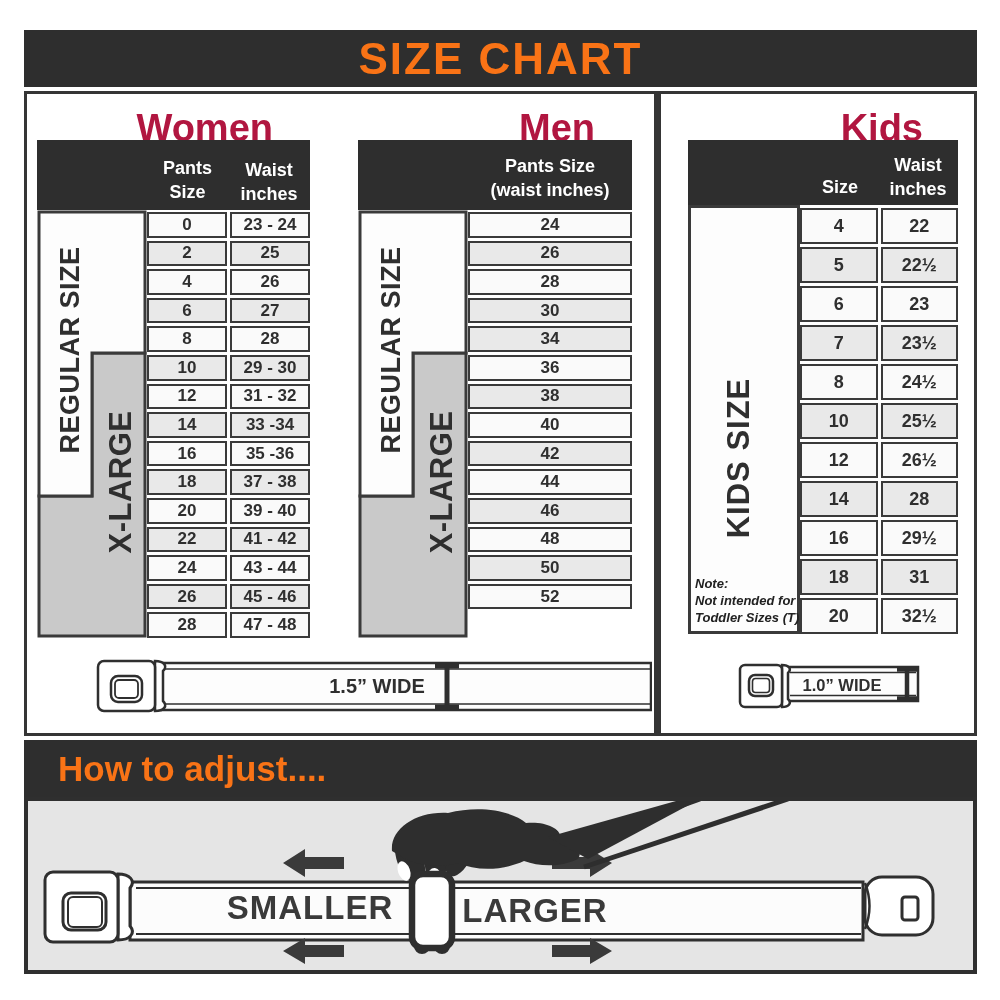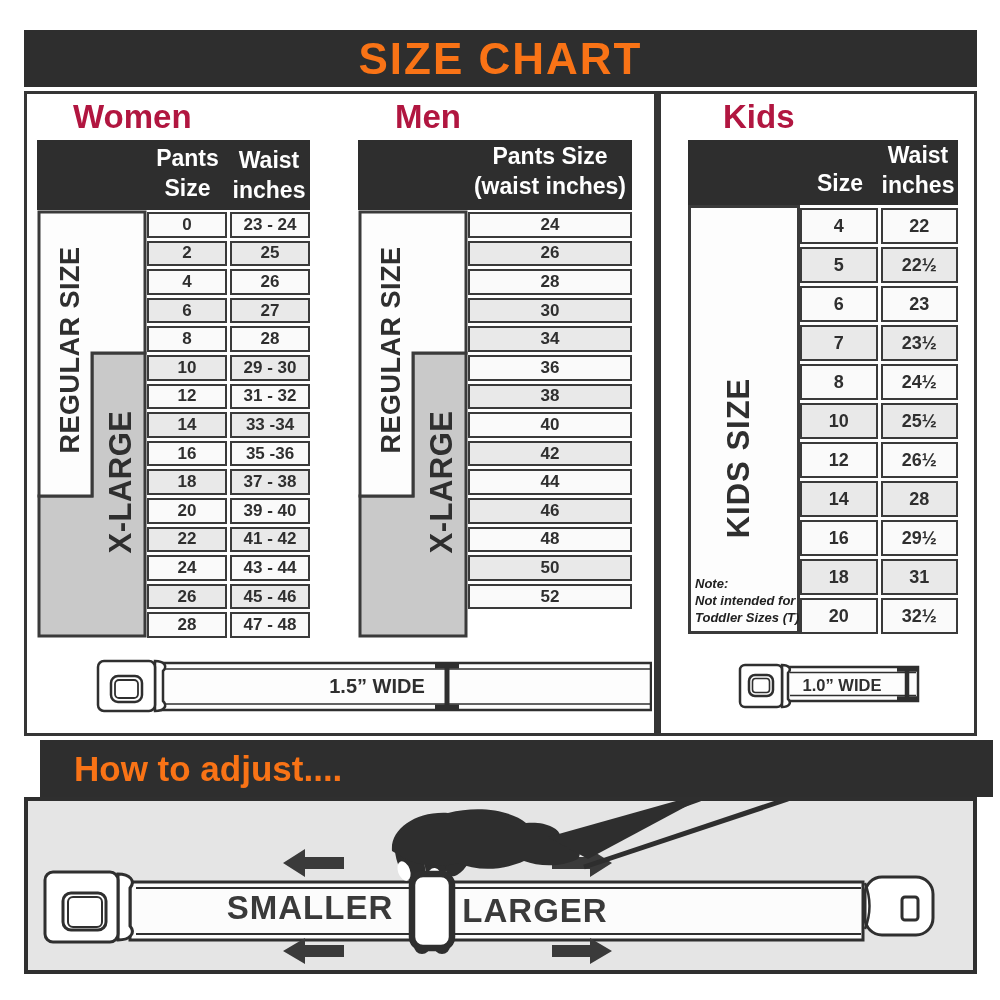--- a/index.html
+++ b/index.html
@@ -4,31 +4,31 @@
 <style>
   html,body { margin:0; padding:0; background:#ffffff; }
   * { box-sizing:border-box; }
   .page {
     position:relative; width:1000px; height:1000px; background:#fff;
     font-family:"Liberation Sans","DejaVu Sans",sans-serif; overflow:hidden;
   }
   .bar { position:absolute; background:#2e2e2e; color:#f97316; }
   .title-bar { left:24px; top:30px; width:953px; height:57px; text-align:center;
     font-size:44px; font-weight:bold; line-height:57px; letter-spacing:2px; }
-  .adjust-bar { left:40px; top:740px; width:953px; height:57px;
+  .adjust-bar { left:24px; top:740px; width:953px; height:57px;
     font-size:35px; font-weight:bold; line-height:57px; padding-left:34px; }
   .content-box { position:absolute; left:24px; top:91px; width:953px; height:645px;
     border:3px solid #353535; background:#fff; }
   .divider { position:absolute; left:654px; top:91px; width:7px; height:645px; background:#353535; }
-  .col-title { position:absolute; top:95px; width:200px; height:44px; line-height:44px;
-    text-align:left; font-size:33px; font-weight:bold; color:#b11640; }
+  .col-title { position:absolute; top:106px; width:200px; height:44px; line-height:44px;
+    text-align:right; font-size:38px; font-weight:bold; color:#b11640; }
   .t-women { left:73px; } .t-men { left:395px; } .t-kids { left:723px; }
 
   .thead { position:absolute; background:#2e2e2e; color:#fff; }
-  .thead .th { position:absolute; text-align:center; font-size:23px; font-weight:bold; line-height:1.3; }
+  .thead .th { position:absolute; text-align:center; font-size:18px; font-weight:bold; line-height:1.3; }
   .w-head { left:37px; top:140px; width:273px; height:70px; }
   .m-head { left:358px; top:140px; width:274px; height:70px; }
   .k-head { left:688px; top:140px; width:270px; height:65px; }
 
   .grid { position:absolute; display:grid; gap:3px; }
   .g-women { left:147px; top:212px; width:163px; height:426px;
     grid-template-columns:1fr 1fr; grid-template-rows:repeat(15,1fr); }
   .g-men { left:468px; top:212px; width:164px; height:426px;
     grid-template-columns:1fr; grid-template-rows:repeat(15,1fr); }
   .g-kids { left:800px; top:208px; width:158px; height:426px;

